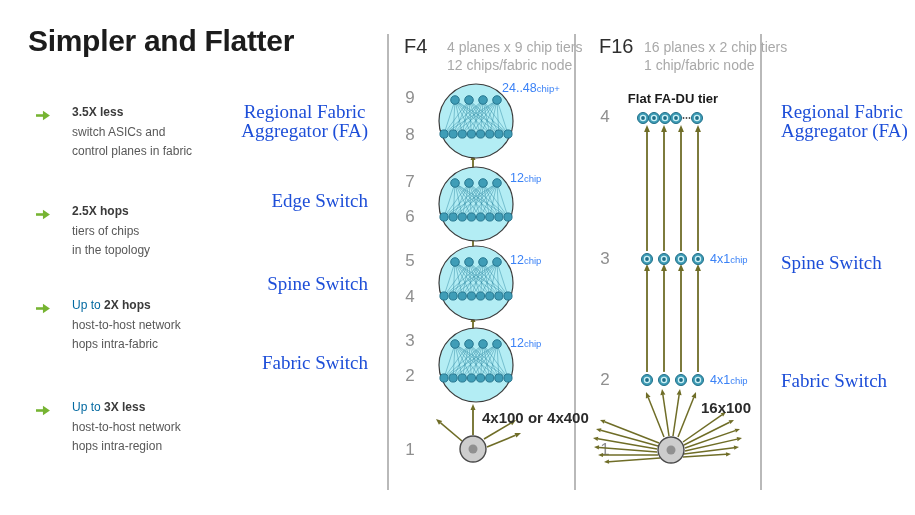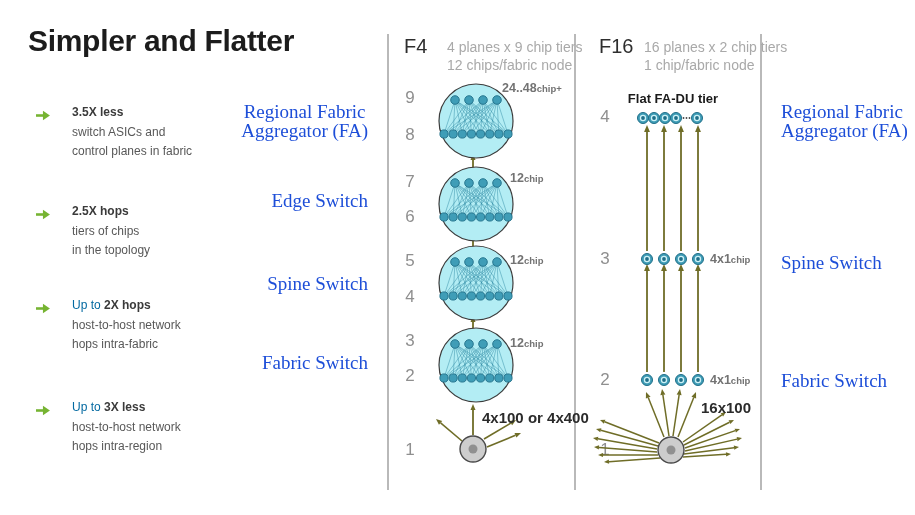--- a/index.html
+++ b/index.html
@@ -13,21 +13,21 @@
   .lead{font-weight:bold;color:#3a3a3a;}
   .pre{color:#0369a1;}
   .brest{white-space:pre-line;}
   .side-label{position:absolute;font-size:19px;line-height:19px;color:#1d4ed8;white-space:pre-line;font-family:Liberation Serif, serif;}
   .left-label{right:547px;text-align:center;}
   .right-label{left:781px;text-align:left;}
   .divider{position:absolute;top:34px;width:2px;height:456px;background:#b9b9b9;}
   .panel-title{position:absolute;font-size:20px;color:#2e2e2e;}
   .panel-sub{position:absolute;font-size:14px;line-height:18px;color:#a9a9a9;white-space:pre-line;}
   .tier-num{position:absolute;width:24px;text-align:center;font-size:17px;color:#8f8f8f;}
-  .chip-label{position:absolute;font-weight:bold;color:#737373;font-size:12.5px;white-space:nowrap;}
+  .chip-label{position:absolute;font-weight:normal;color:#3b82f6;font-size:12.5px;white-space:nowrap;}
   .chip-label .unit{font-size:9.5px;}
   .small-label{position:absolute;font-weight:bold;color:#2b2b2b;font-size:15px;white-space:nowrap;}
   .flat-label{position:absolute;left:600px;top:91px;width:146px;text-align:center;
               font-weight:bold;font-size:13px;color:#1b1b1b;}
   svg.diagram{position:absolute;overflow:visible;}
 </style>
 </head>
 <body>
 
 <div class="slide">

